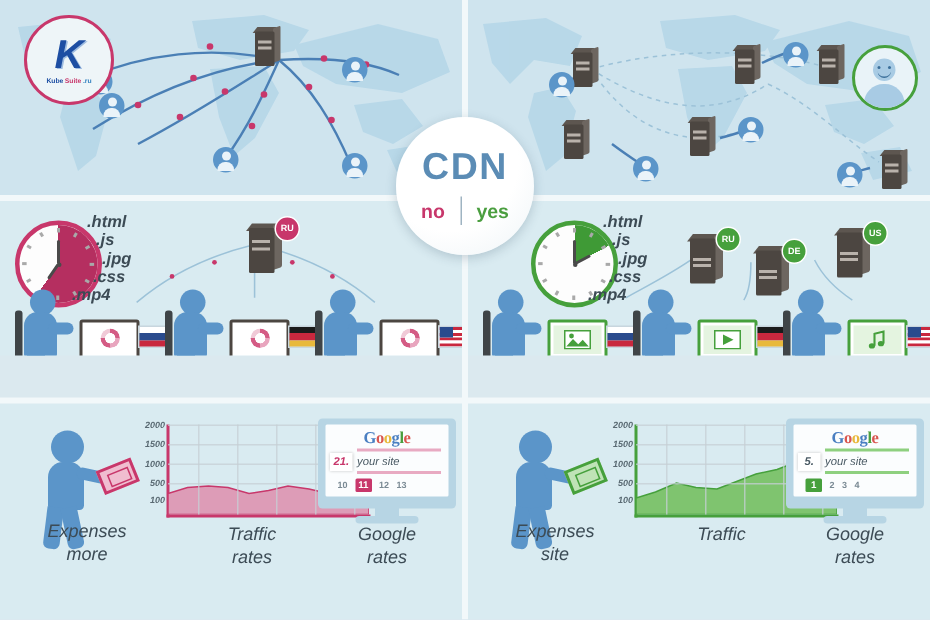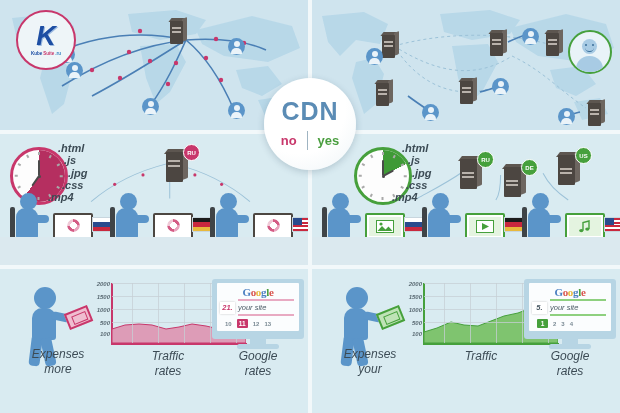--- a/index.html
+++ b/index.html
@@ -668,21 +668,21 @@
         <div class="w-body"></div>
         <div class="w-arm"></div>
       <div class="w-leg1"></div>
         <div class="w-leg2"></div>
       <div class="money green" style="left:42px;top:22px;">
           <i style="border-color:#46a03c"></i>
         </div>
     </div>
     <div class="caption" style="left:10px;top:78px;width:96px;">
       <div>Expenses</div>
-      <div>your</div>
+      <div>site</div>
     </div>
 
     <div class="chart" style="left:88px;top:14px;width:160px;height:60px;">
       <div class="ylab" style="left:0;top:-2px;color:#5a6a73;">2000</div>
       <div class="ylab" style="left:0;top:11px;color:#5a6a73;">1500</div>
       <div class="ylab" style="left:0;top:24px;color:#5a6a73;">1000</div>
       <div class="ylab" style="left:0;top:37px;color:#5a6a73;">500</div>
       <div class="ylab" style="left:0;top:48px;color:#5a6a73;">100</div>
       <div class="axis-v" style="height:62px;background:#46a03c;"></div>
       <div class="axis-h" style="top:60px;width:136px;background:#46a03c;"></div>

